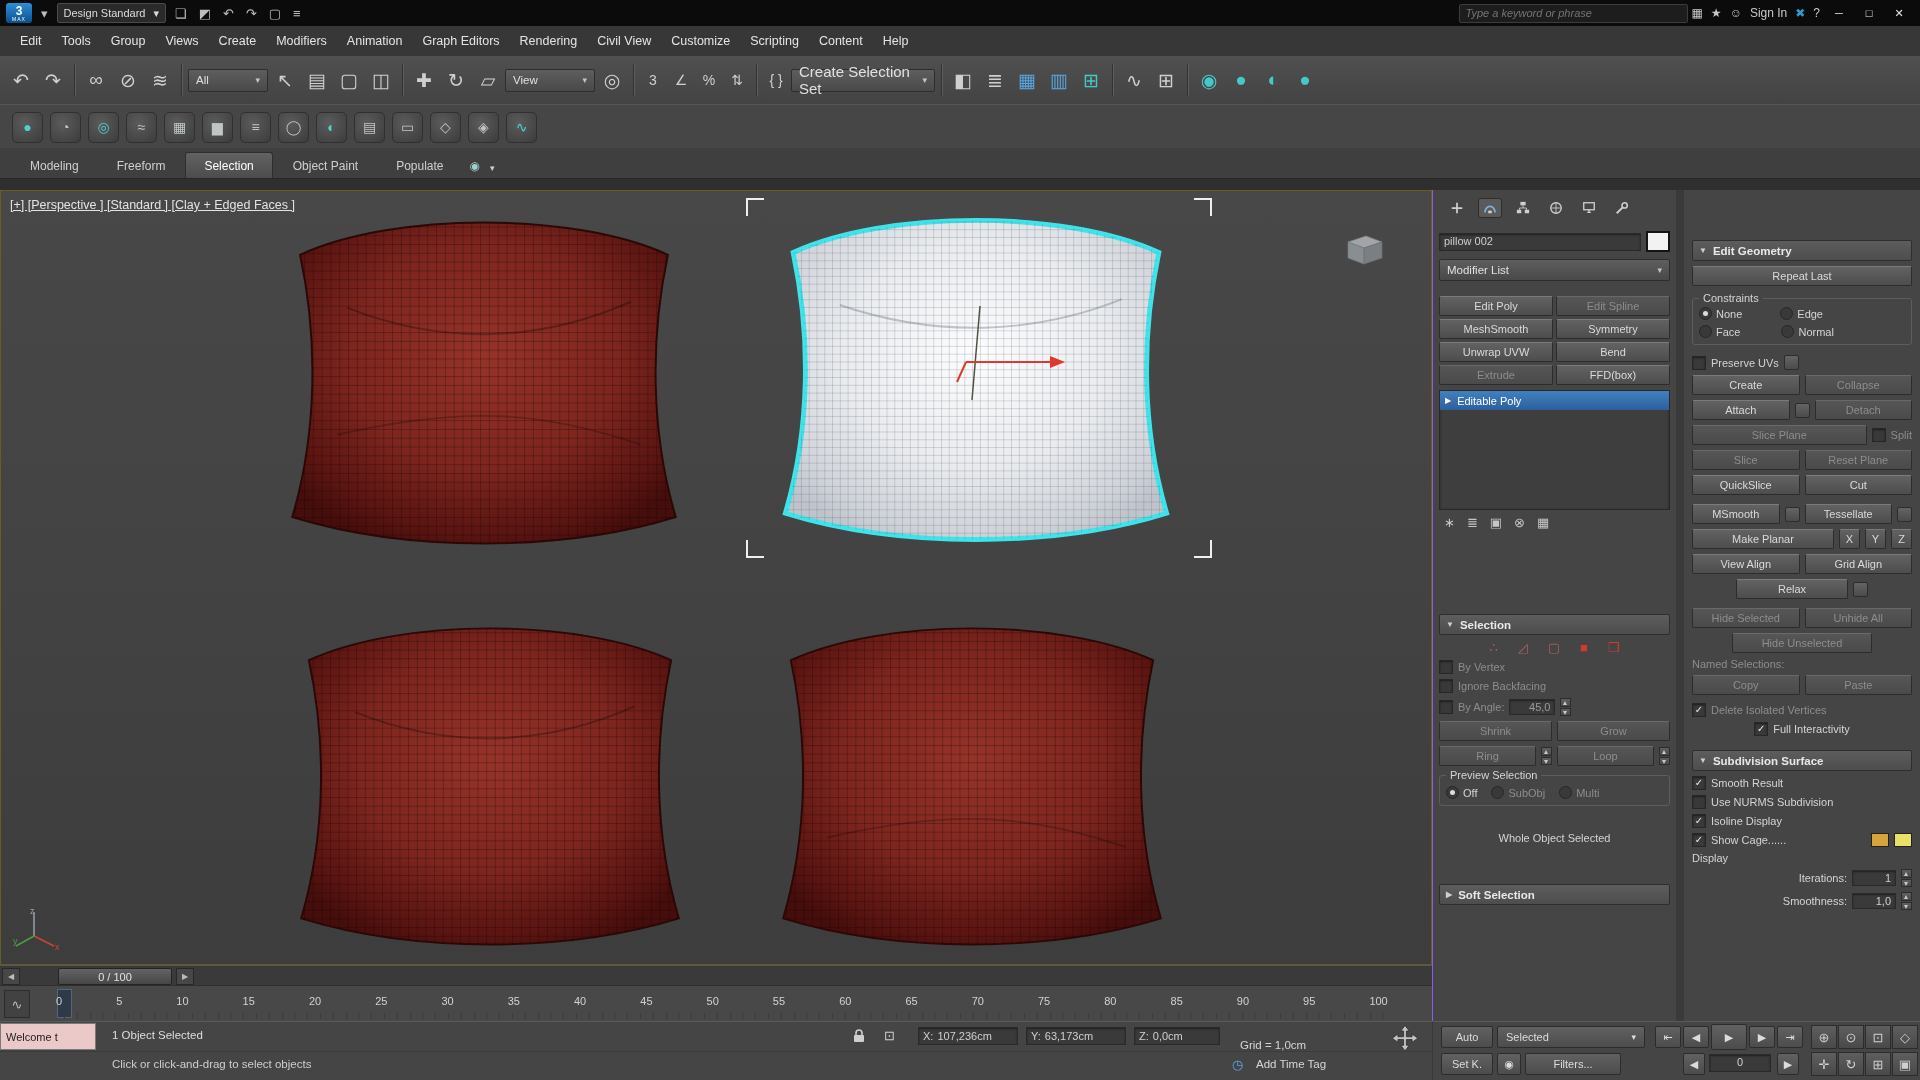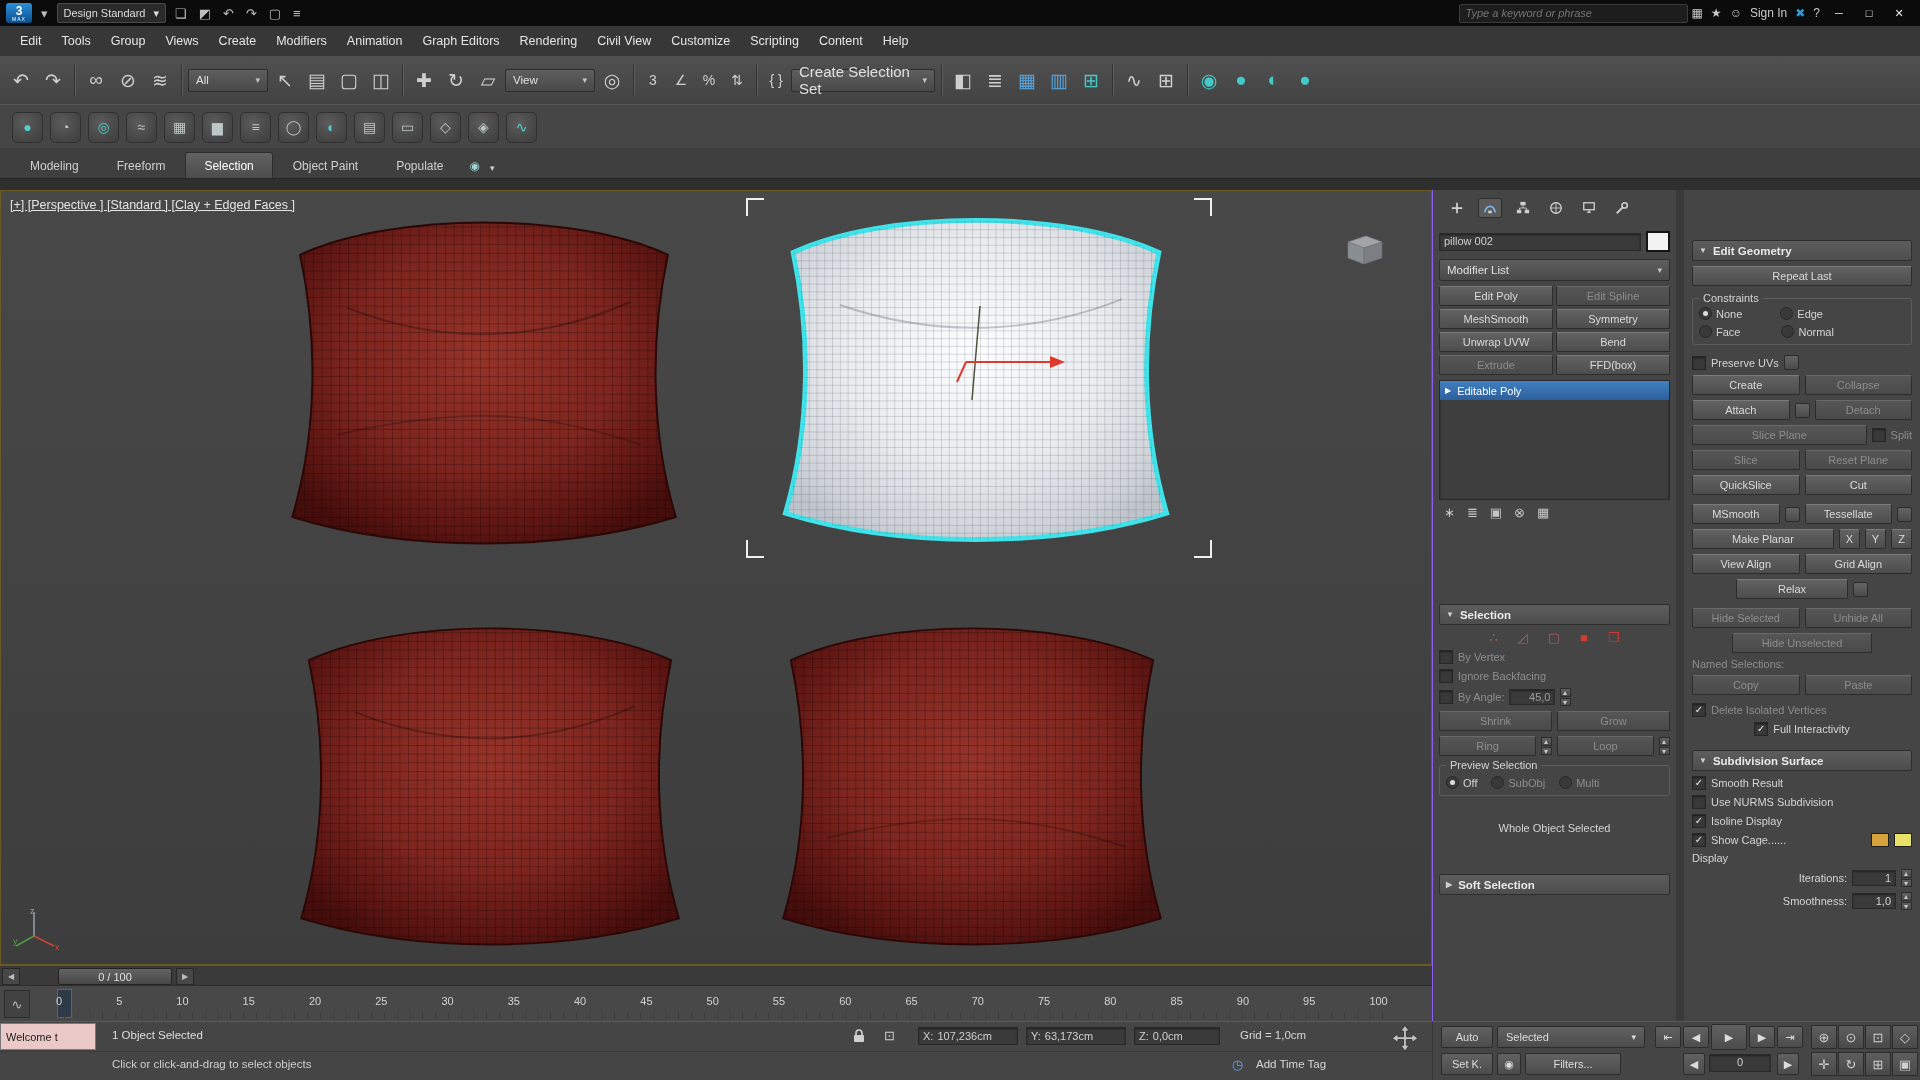--- a/index.html
+++ b/index.html
@@ -67,21 +67,21 @@
   .spin b::after{content:"";position:absolute;left:2px;top:2px;border-left:2.5px solid transparent;border-right:2.5px solid transparent;}
   .spin b.up::after{border-bottom:4px solid #c9c9c9;}
   .spin b.dn::after{border-top:4px solid #c9c9c9;}
   .roll{background:linear-gradient(#5d5d5d,#4d4d4d);border:1px solid #2e2e2e;border-radius:2px;height:19px;display:flex;align-items:center;gap:6px;padding:0 6px;font-size:11.5px;font-weight:bold;color:#e8e8e8;}
   .roll .arr{font-size:8px;color:#d0d0d0;}
   .group{border:1px solid #5d5d5d;border-radius:3px;position:relative;padding:10px 6px 6px;margin-top:9px;}
   .gtitle{position:absolute;top:-7px;left:6px;background:#454545;padding:0 4px;font-size:11px;color:#d4d4d4;}
   .stack{height:118px;background:#3e3e3e;border:1px solid #282828;box-shadow:inset 0 1px 3px rgba(0,0,0,.4);margin-top:5px;}
   .stackrow{height:19px;background:linear-gradient(#4180c0,#2d5f9d);color:#fff;font-size:11px;display:flex;align-items:center;gap:6px;padding:0 5px;}
   .row{display:flex;align-items:center;gap:5px;margin-top:5px;}
-  .grid2{display:grid;grid-template-columns:1fr 1fr;gap:3px;margin-top:5px;}
+  .grid2{display:grid;grid-template-columns:1fr 1fr;gap:3px;margin-top:15px;}
   .subic{font-size:13px;padding:0 4px;color:#b06060;}
   .subic.red{color:#d23a30;}
   .stkic{font-size:13px;color:#c6c6c6;padding:0 5px;}
   .swatch{width:16px;height:12px;border:1px solid #222;flex:none;}
   
   .trackbar{position:absolute;top:965px;left:0;width:1432px;height:20px;background:#3a3a3a;border-top:1px solid #575757;}
   .tb-handle{position:absolute;left:58px;top:2px;width:112px;height:15px;background:linear-gradient(#636363,#474747);border:1px solid #242424;border-radius:2px;font-size:11px;color:#e2e2e2;display:flex;align-items:center;justify-content:center;}
   .tb-arr{position:absolute;top:2px;width:16px;height:15px;background:#474747;border:1px solid #282828;color:#bbb;font-size:8px;display:flex;align-items:center;justify-content:center;}
   .ruler{position:absolute;top:985px;left:0;width:1432px;height:36px;background:#484848;border-top:1px solid #2e2e2e;}
   .ruler::after{content:"";position:absolute;left:64px;right:42px;bottom:3px;height:6px;
@@ -691,21 +691,21 @@
         <span>Y:</span>
         <span>63,173cm</span>
       </span>
     </div>
     <div class="coord" style="left:1134px">
       <span class="field r" style="width:86px;height:18px;gap:4px">
         <span>Z:</span>
         <span>0,0cm</span>
       </span>
     </div>
-    <div class="abs" style="left:1240px;top:7px;font-size:11.5px;color:#d6d6d6">Grid = 1,0cm</div>
+    <div class="abs" style="left:1240px;top:17px;font-size:11.5px;color:#d6d6d6">Grid = 1,0cm</div>
     <div class="abs" style="left:1388px;top:2px">
       <svg width="34" height="34" viewBox="0 0 24 24">
           <path d="M12 1 9 5h2v4H7V7l-4 3 4 3v-2h4v4H9l3 4 3-4h-2v-4h4v2l4-3-4-3v2h-4V5h2z" fill="#c2c2c2" stroke="#2e2e2e" stroke-width="0.6"></path>
         </svg>
     </div>
   </div>
   <div class="promptrow">
     <div class="abs" style="left:112px;top:6px;font-size:11.5px;color:#cecece">Click or click-and-drag to select objects</div>
     <div class="abs" style="left:1232px;top:5px;color:#5aa0e0;font-size:13px">◷</div>
     <div class="abs" style="left:1256px;top:6px;font-size:11.5px;color:#d6d6d6">Add Time Tag</div>

